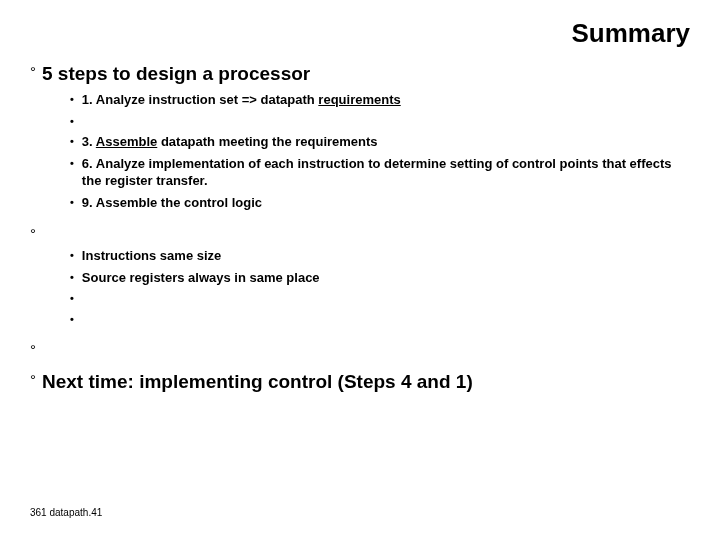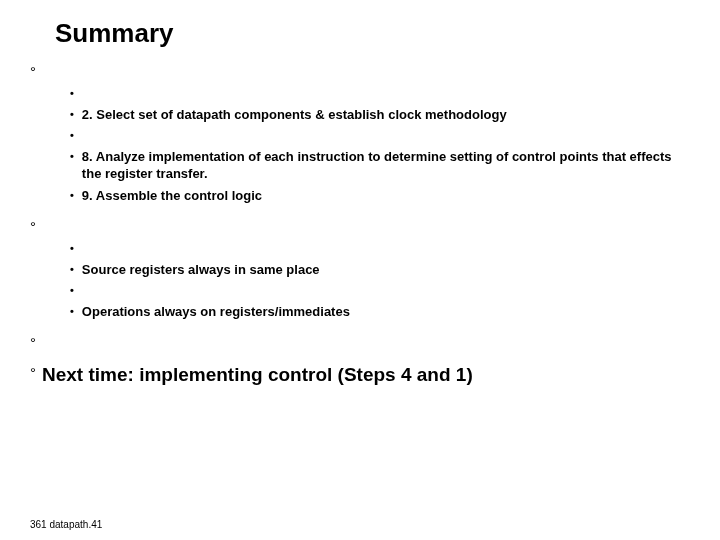--- a/index.html
+++ b/index.html
@@ -10,20 +10,21 @@
       font-family: Arial, Helvetica, sans-serif;
       color: #000;
       padding: 18px 30px 10px 30px;
       position: relative;
     }
     .title {
       font-size: 26px;
       font-weight: bold;
       margin-left: 25px;
       margin-bottom: 14px;
+      text-align: right;
     }
     .section {
       margin-bottom: 14px;
     }
     .section-head {
       font-size: 19px;
       font-weight: bold;
       display: flex;
       align-items: flex-start;
     }
@@ -47,75 +48,77 @@
       line-height: 1.35;
     }
     .dot {
       font-size: 11px;
       margin-right: 8px;
       line-height: 1.5;
     }
     .u { text-decoration: underline; }
     .footer {
       position: absolute;
-      bottom: 10px;
+      bottom: 22px;
       left: 30px;
       font-size: 10px;
       font-weight: normal;
     }
   </style>
 </head>
 <body>
 
 <div class="title">Summary</div>
 
 <div class="section">
   <div class="section-head">
     <span class="degree">°</span>
+    <span>5 steps to design a processor</span>
   </div>
   <div class="sub-list">
     <div class="sub-item">
       <span class="dot">•</span>
-    </div>
-    <div class="sub-item">
-      <span class="dot">•</span>
-      <span>2. Select set of datapath components &amp; establish clock methodology</span>
+      <span><span>1. Analyze instruction set =&gt; datapath </span><span class="u">requirements</span></span>
     </div>
     <div class="sub-item">
       <span class="dot">•</span>
     </div>
     <div class="sub-item">
       <span class="dot">•</span>
-      <span>8. Analyze implementation of each instruction to determine setting of control points that effects the register transfer.</span>
+      <span><span>3. </span><span class="u">Assemble</span><span> datapath meeting the requirements</span></span>
+    </div>
+    <div class="sub-item">
+      <span class="dot">•</span>
+      <span>6. Analyze implementation of each instruction to determine setting of control points that effects the register transfer.</span>
     </div>
     <div class="sub-item">
       <span class="dot">•</span>
       <span>9. Assemble the control logic</span>
     </div>
   </div>
 </div>
 
 <div class="section">
   <div class="section-head">
     <span class="degree">°</span>
   </div>
   <div class="sub-list">
     <div class="sub-item">
       <span class="dot">•</span>
+      <span>Instructions same size</span>
     </div>
     <div class="sub-item">
       <span class="dot">•</span>
       <span>Source registers always in same place</span>
     </div>
     <div class="sub-item">
       <span class="dot">•</span>
     </div>
     <div class="sub-item">
       <span class="dot">•</span>
-      <span>Operations always on registers/immediates</span>
     </div>
   </div>
 </div>
 
 <div class="section">
   <div class="section-head">
     <span class="degree">°</span>
   </div>
 </div>
 

